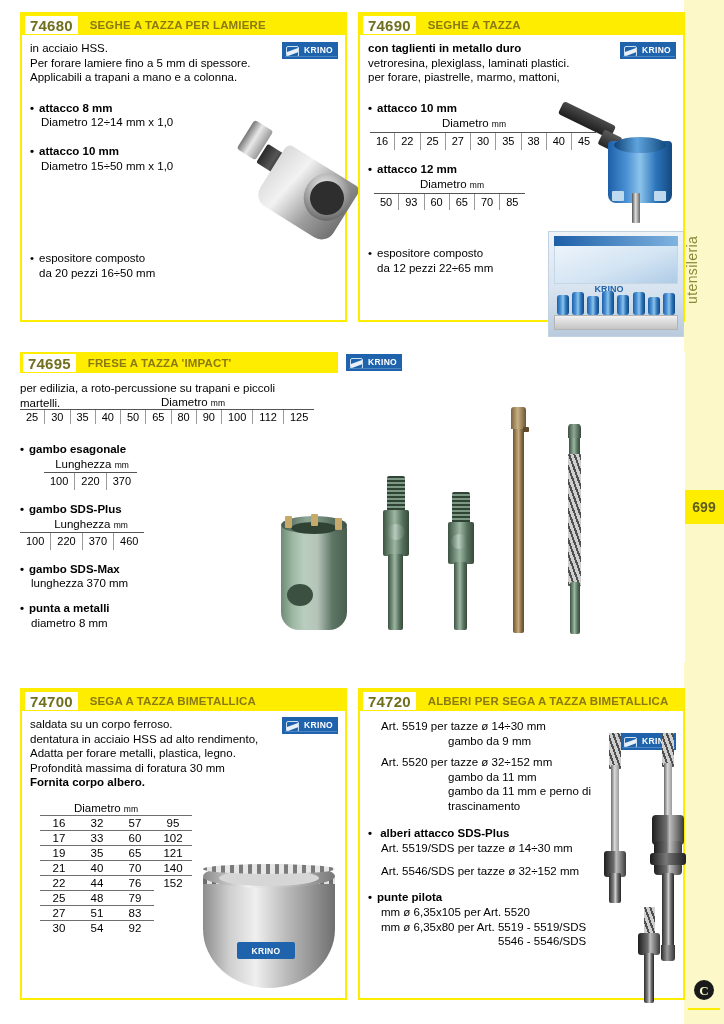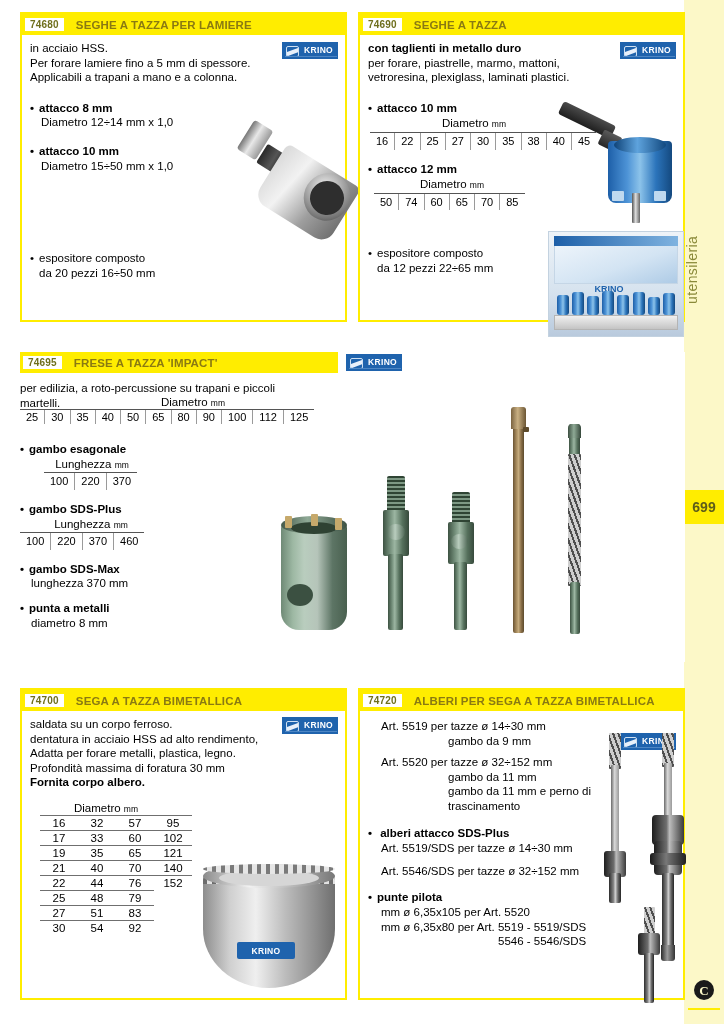--- a/index.html
+++ b/index.html
@@ -67,21 +67,21 @@
   .panel-head {
     background: #ffed00;
     height: 21px;
     display: flex;
     align-items: center;
     padding-left: 3px;
   }
   .code-box {
     background: #ffffff;
     color: #6f6f1e;
-    font-size: 10px;
+    font-size: 15px;
     font-weight: bold;
     padding: 2px 5px 1px 5px;
     line-height: 1;
     letter-spacing: .2px;
   }
   .panel-title {
     margin-left: 12px;
     font-size: 11.5px;
     font-weight: bold;
     color: #8a7a12;
@@ -374,22 +374,22 @@
   </div>
   <div class="panel-body">
 
     <div class="krino" style="position:absolute; right:7px; top:7px;">
       <div class="sw"></div>
       <div class="kt">KRINO</div>
       <div class="kbar"></div>
     </div>
 
     <div class="desc b">con taglienti in metallo duro</div>
+    <div class="desc">vetroresina, plexiglass, laminati plastici.</div>
     <div class="desc">per forare, piastrelle, marmo, mattoni,</div>
-    <div class="desc">vetroresina, plexiglass, laminati plastici.</div>
 
     <div class="bullet-row" style="margin-top:16px;">
       <div class="bt dot">attacco 10 mm</div>
       <div class="tbl-cap" style="width:200px; margin-left:6px; margin-top:1px;">
         <span>Diametro</span>
         <span class="u">mm</span>
       </div>
       <table class="spec" style="margin-left:2px; margin-top:0;">
         <tbody>
             <tr>
@@ -410,21 +410,21 @@
     <div class="bullet-row" style="margin-top:12px;">
       <div class="bt dot">attacco 12 mm</div>
       <div class="tbl-cap" style="width:140px; margin-left:14px; margin-top:1px;">
         <span>Diametro</span>
         <span class="u">mm</span>
       </div>
       <table class="spec" style="margin-left:6px;">
         <tbody>
             <tr>
           <td>50</td>
-          <td>74</td>
+          <td>93</td>
           <td>60</td>
           <td>65</td>
           <td>70</td>
           <td>85</td>
         </tr>
       </tbody>
         </table>
     </div>
 
     <div class="bullet-row" style="margin-top:36px;">

